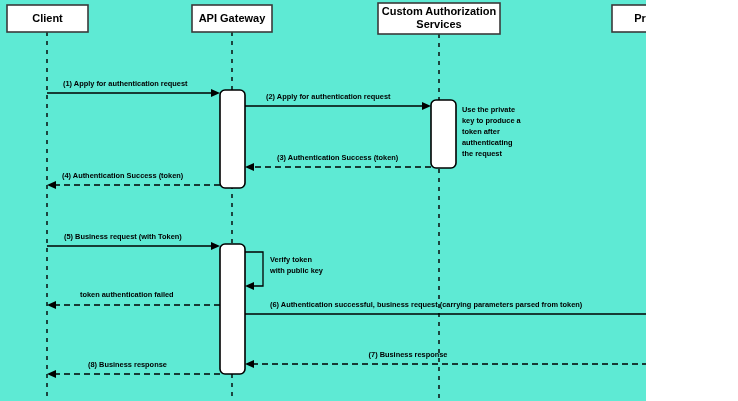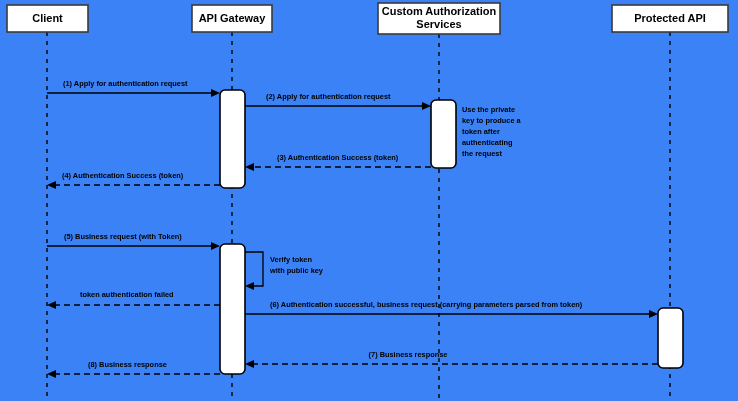--- a/index.html
+++ b/index.html
@@ -2,23 +2,23 @@
 <html><head>
 <meta charset="utf-8">
 <style>
   html, body {
     margin: 0;
     padding: 0;
     background: #ffffff;
   }
   #diagram-root {
     position: relative;
-    width: 738px;
+    width: 646px;
     height: 401px;
-    background: #3b82f6;
+    background: #5eead4;
     font-family: "Liberation Sans", sans-serif;
     overflow: hidden;
   }
   #seq-svg {
     position: absolute;
     left: 0;
     top: 0;
     width: 738px;
     height: 401px;
   }

